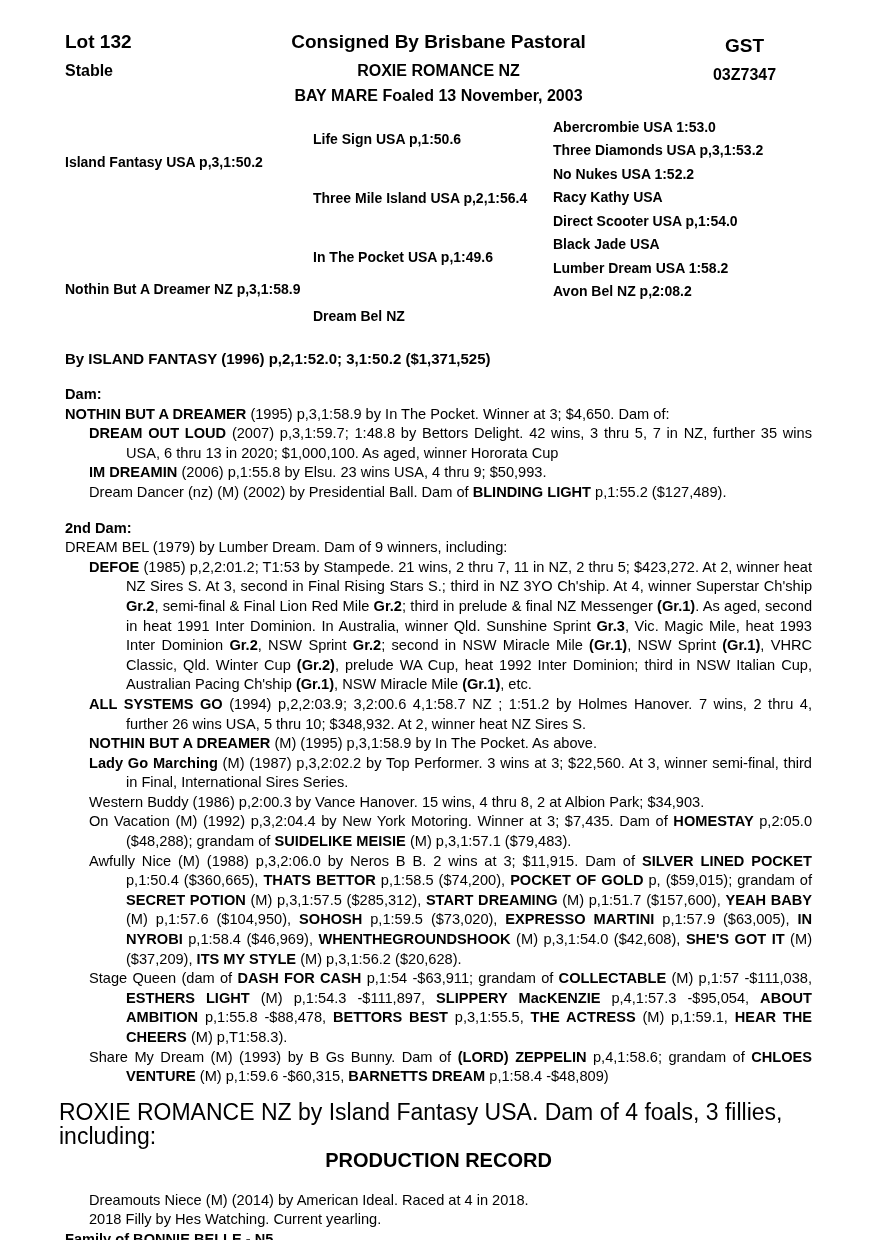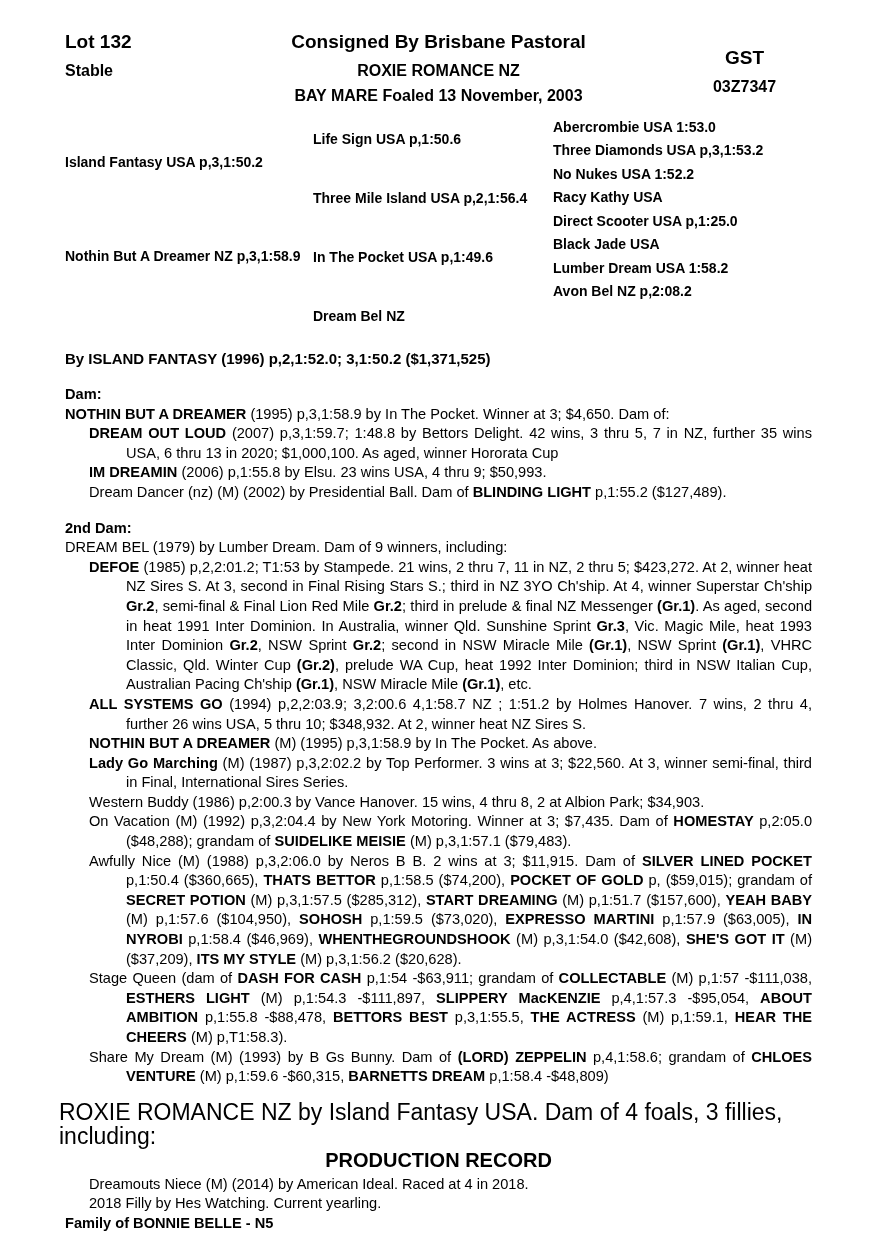--- a/index.html
+++ b/index.html
@@ -8,39 +8,39 @@
     background:#ffffff; color:#000;
     font-family:"Liberation Sans", sans-serif;
     box-sizing:border-box; padding:30px 65px 0 65px; overflow:hidden;
   }
   
   .hdr-row { position:relative; text-align:center; font-weight:bold; }
   .hr1 { font-size:19px; height:30px; line-height:24px; }
   .hr2 { font-size:16px; height:25px; line-height:21px; }
   .hr3 { font-size:16px; height:22px; line-height:21px; margin-bottom:8px; }
   .pos-left  { position:absolute; left:0; top:0; text-align:left; }
-  .pos-right { position:absolute; right:0; top:16px; width:135px; text-align:center; }
+  .pos-right { position:absolute; right:0; top:4px; width:135px; text-align:center; }
   
   .ped { display:flex; margin-top:4px; }
   .ped-col { display:flex; flex-direction:column; }
-  .ped-c1 { width:248px; } .ped-c2 { width:240px;gap:12px; } .ped-c3 { width:259px; }
+  .ped-c1 { width:248px;gap:33px; } .ped-c2 { width:240px;gap:12px; } .ped-c3 { width:259px; }
   .ped-cell { display:flex; align-items:center; font-weight:bold; font-size:14px; line-height:16px; }
   .h1 { height:94px; } .h2 { height:47px; } .h3 { height:23.5px; }
   
   .sire-line { font-weight:bold; font-size:15px; margin-top:10px; line-height:20px; }
   .bodytxt { font-size:14.6px; line-height:19.6px; }
   .sec-head { font-weight:bold; margin-top:16px; }
   p.para { margin:0; text-align:justify; }
   p.ind1 { padding-left:61px; text-indent:-37px; }
   .b { font-weight:bold; }
   
   .prod { margin-top:13px; }
   .prod-intro { font-size:23px; line-height:24px; margin-left:-6px; }
   .prod-head  { font-size:20px; line-height:24px; font-weight:bold; text-align:center; }
-  .prod-entries { margin-top:3px; }
+  .prod-entries { margin-top:19px; }
   .prod-entry { font-size:14.6px; line-height:19.6px; margin:0 0 0 24px; }
   .family-line { font-size:14.6px; line-height:19.6px; font-weight:bold; margin:0; }
 </style>
 </head>
 <body>
 
 <div class="page">
 
   <div>
     <div class="hdr-row hr1">
@@ -67,21 +67,21 @@
       <div class="ped-cell h2">Life Sign USA p,1:50.6</div>
       <div class="ped-cell h2">Three Mile Island USA p,2,1:56.4</div>
       <div class="ped-cell h2">In The Pocket USA p,1:49.6</div>
       <div class="ped-cell h2">Dream Bel NZ</div>
     </div>
     <div class="ped-col ped-c3">
       <div class="ped-cell h3">Abercrombie USA 1:53.0</div>
       <div class="ped-cell h3">Three Diamonds USA p,3,1:53.2</div>
       <div class="ped-cell h3">No Nukes USA 1:52.2</div>
       <div class="ped-cell h3">Racy Kathy USA</div>
-      <div class="ped-cell h3">Direct Scooter USA p,1:25.0</div>
+      <div class="ped-cell h3">Direct Scooter USA p,1:54.0</div>
       <div class="ped-cell h3">Black Jade USA</div>
       <div class="ped-cell h3">Lumber Dream USA 1:58.2</div>
       <div class="ped-cell h3">Avon Bel NZ p,2:08.2</div>
     </div>
   </div>
 
   <div class="sire-line">By ISLAND FANTASY (1996) p,2,1:52.0; 3,1:50.2 ($1,371,525)</div>
 
   <div class="bodytxt">
     <div class="sec-head">Dam:</div>

